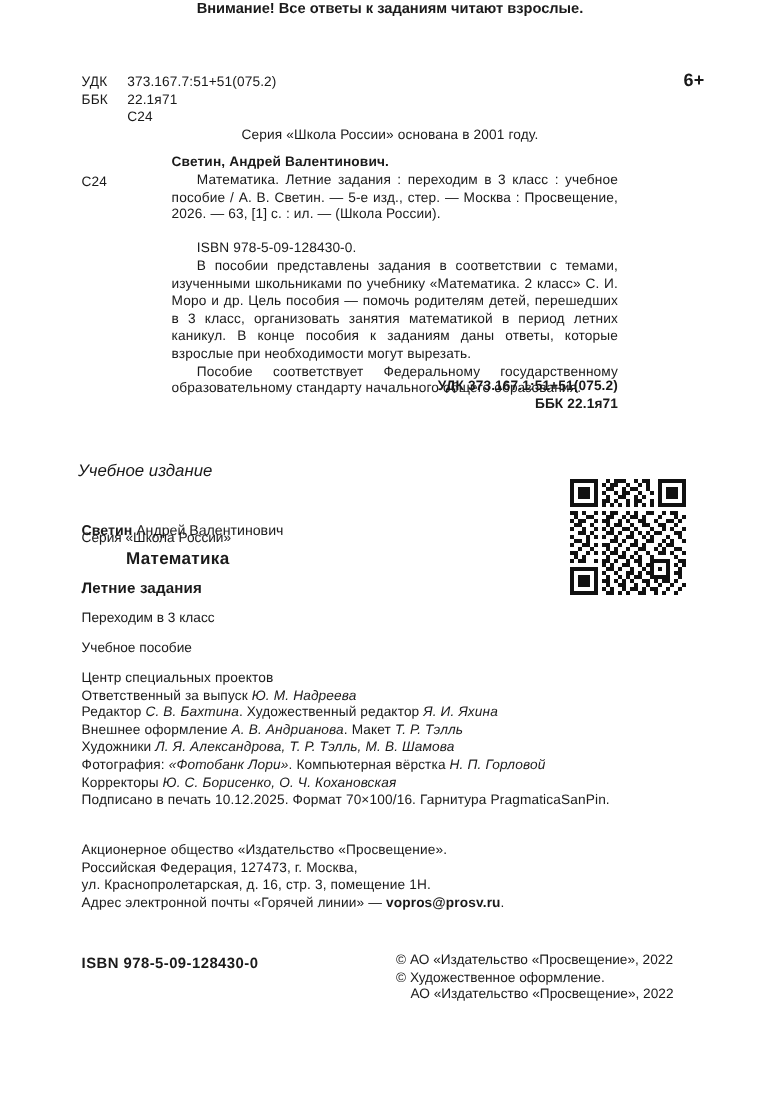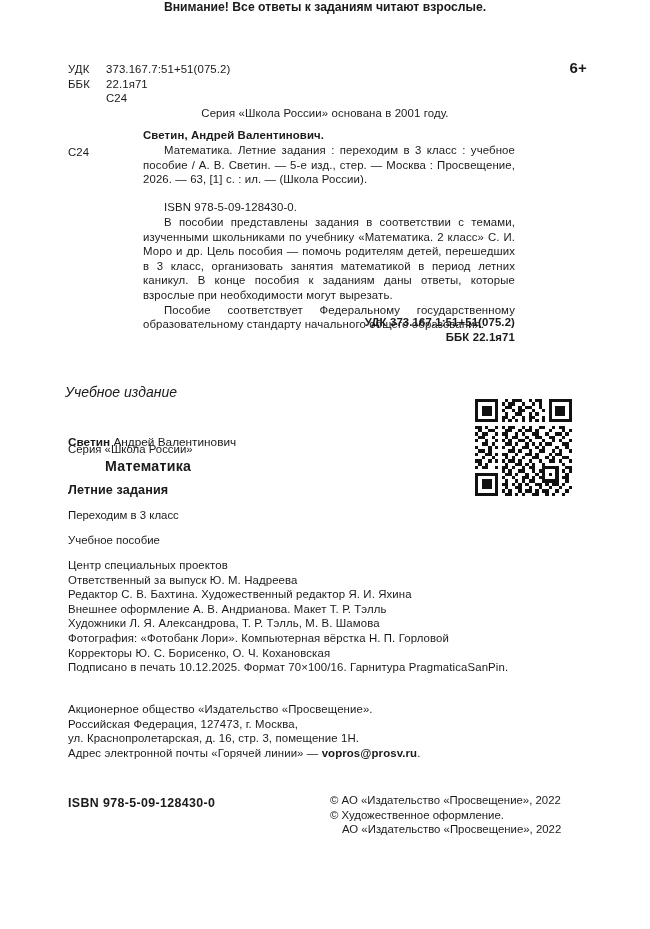--- a/index.html
+++ b/index.html
@@ -16,21 +16,21 @@
     position: relative;
     width: 650px;
     height: 929px;
     background: #ffffff;
     overflow: hidden;
   }
 
   
   .t      { position: absolute; font-size: 11.4px; line-height: 14.6px; letter-spacing: 0.01em; white-space: pre; }
   .b      { font-weight: bold; }
-  .i      { }
+  .i      { font-style: italic; }
   .blk    { position: absolute; font-size: 11.4px; line-height: 14.6px; letter-spacing: 0.01em; }
 
   
   #udk-block { left: 68px; top: 62px; }
   #udk-block .row { display: flex; }
   #udk-block .lbl { width: 38px; }
   #udk-code-row3 { margin-left: 38px; }
 
   #age-mark {
     position: absolute;

